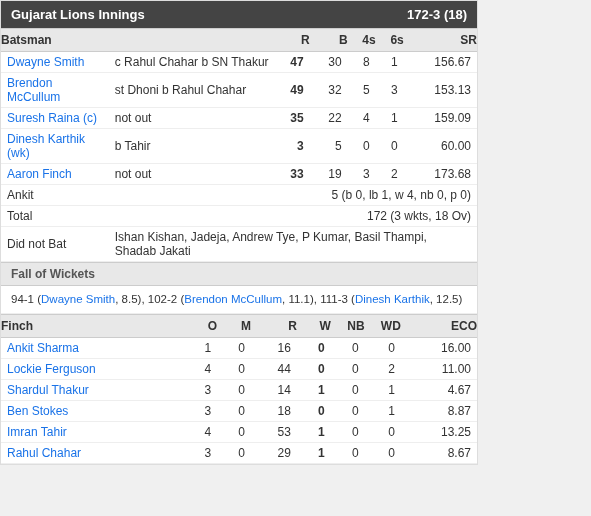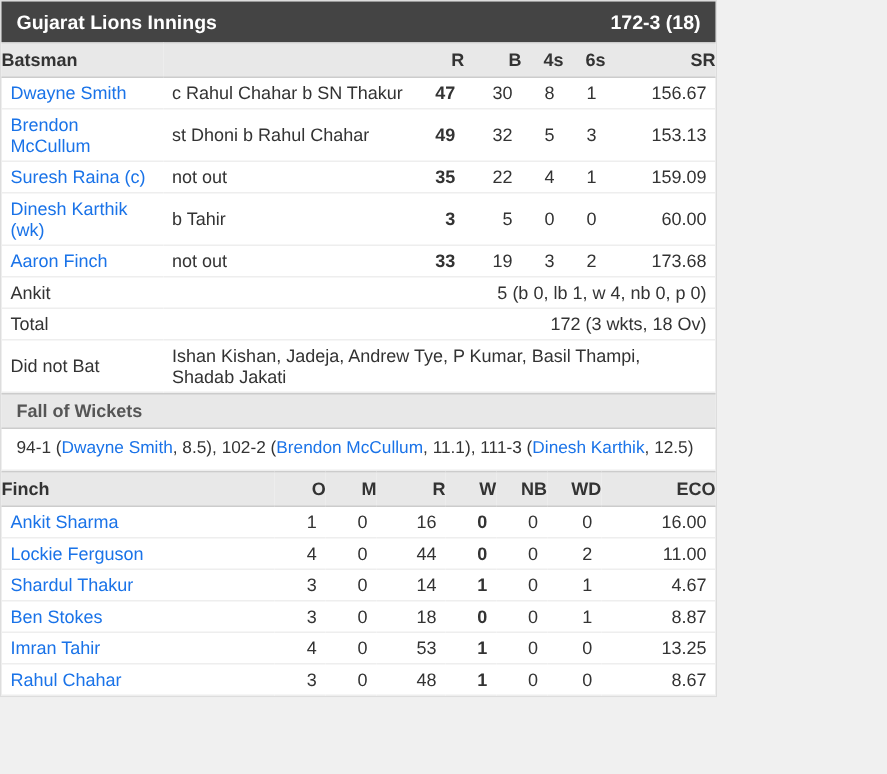--- a/index.html
+++ b/index.html
@@ -236,21 +236,21 @@
     <td class="num">53</td>
     <td class="bold num">1</td>
     <td class="num">0</td>
     <td class="num">0</td>
     <td class="num">13.25</td>
   </tr>
         <tr>
     <td class="link">Rahul Chahar</td>
     <td class="num">3</td>
     <td class="num">0</td>
-    <td class="num">48</td>
+    <td class="num">29</td>
     <td class="bold num">1</td>
     <td class="num">0</td>
     <td class="num">0</td>
     <td class="num">8.67</td>
   </tr>
       </tbody>
   </table>
 
 </div>
 

